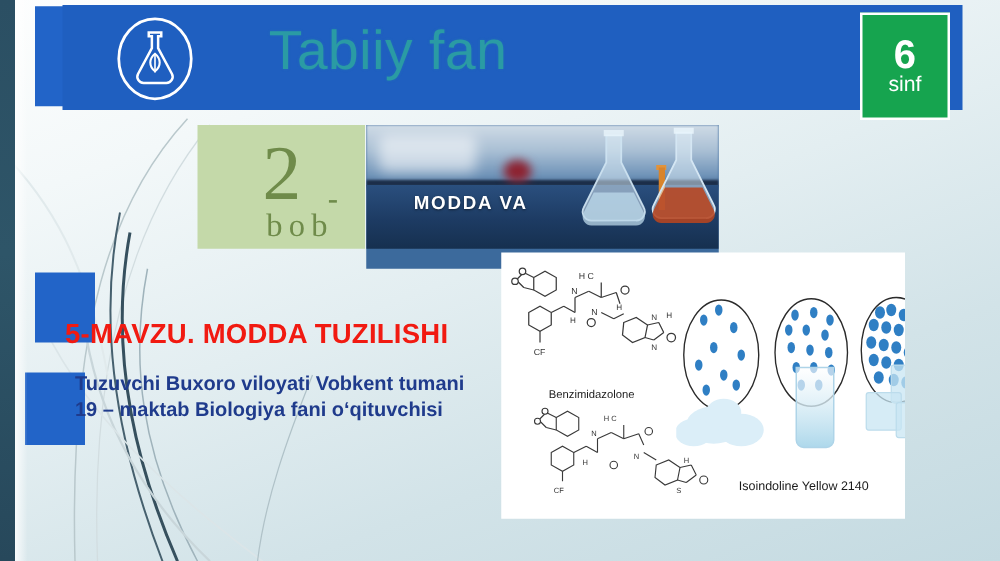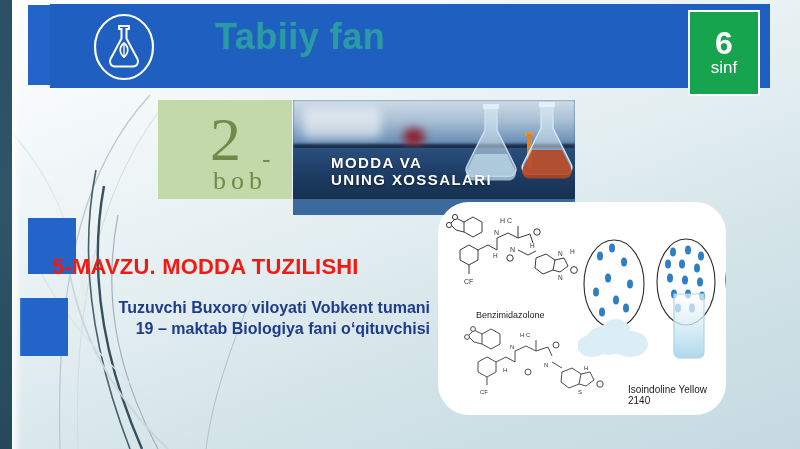--- a/index.html
+++ b/index.html
@@ -25,22 +25,22 @@
   }
   
   .wisp{position:absolute;left:0;top:0;width:800px;height:449px;z-index:2;pointer-events:none;}
   
   .header-bar{
     position:absolute;left:50px;top:4px;width:720px;height:84px;
     background:#1f5fc0;z-index:5;
   }
   .header-title{
     position:absolute;left:215px;top:16px;
-    font-size:36px;color:#2a9ba4;letter-spacing:.5px;
-    z-index:6;white-space:nowrap;font-weight:700;
+    font-size:44px;color:#2a9ba4;letter-spacing:.5px;
+    z-index:6;white-space:nowrap;font-weight:400;
     text-shadow:0 0 2px rgba(42,155,164,.35);
   }
   .flask-badge{
     position:absolute;left:92px;top:13px;width:64px;height:68px;z-index:6;
   }
   .grade-badge{
     position:absolute;left:688px;top:10px;width:68px;height:82px;
     background:#16a44f;border:2px solid #ffffff;z-index:7;
     display:flex;flex-direction:column;align-items:center;justify-content:center;
   }
@@ -99,29 +99,29 @@
   .sq2{left:28px;top:218px;width:48px;height:56px;}
   .sq3{left:20px;top:298px;width:48px;height:58px;}
 
   
   .main-title{
     position:absolute;left:52px;top:254px;z-index:4;
     color:#f11a11;font-size:22px;font-weight:bold;white-space:nowrap;
     letter-spacing:.2px;
   }
   .body-text{
-    position:absolute;left:70px;top:298px;width:360px;z-index:4;
-    color:#1f3b8c;font-size:16px;font-weight:bold;line-height:1.30;text-align:right;
+    position:absolute;left:60px;top:298px;width:360px;z-index:4;
+    color:#1f3b8c;font-size:16px;font-weight:bold;line-height:1.30;
   }
   .body-text div{white-space:nowrap;}
 
   
   .chem-card{
-    position:absolute;left:438px;top:202px;width:288px;height:213px;
-    background:#ffffff;z-index:5;overflow:hidden;border-radius:31px;
+    position:absolute;left:401px;top:202px;width:323px;height:213px;
+    background:#ffffff;z-index:5;overflow:hidden;
   }
   .chem-label{
     position:absolute;font-family:"Liberation Sans", sans-serif;
     color:#1b1b1b;font-size:9px;
   }
   .lbl-benz{left:38px;top:108px;}
   .lbl-iso{left:190px;top:182px;font-size:10px;}
 </style>
 </head>
 <body>
@@ -185,21 +185,20 @@
       </g>
       <g>
         <path d="M86 4 h12 v22 l18 36 a7 7 0 0 1 -6.2 10.4 h-35.6 a7 7 0 0 1 -6.2 -10.4 l18 -36 z" fill="rgba(228,242,250,.5)" stroke="#d4e6f3" stroke-width="1.4"></path>
         <path d="M77 48 h30 l9 18 a7 7 0 0 1 -6.2 10.4 h-35.6 a7 7 0 0 1 -6.2 -10.4 z" fill="#b7441f" opacity="0.88"></path>
         <rect x="84" y="0" width="16" height="5" fill="rgba(235,246,252,.8)"></rect>
       </g>
     </svg>
 
     <div class="cp-title">
       <div>MODDA VA</div>
-      <div>UNING XOSSALARI</div>
     </div>
   </div>
 
   <div class="main-title">5-MAVZU. MODDA TUZILISHI</div>
 
   <div class="body-text">
     <div>Tuzuvchi Buxoro viloyati Vobkent tumani</div>
     <div>19 – maktab Biologiya fani o‘qituvchisi</div>
   </div>
 

